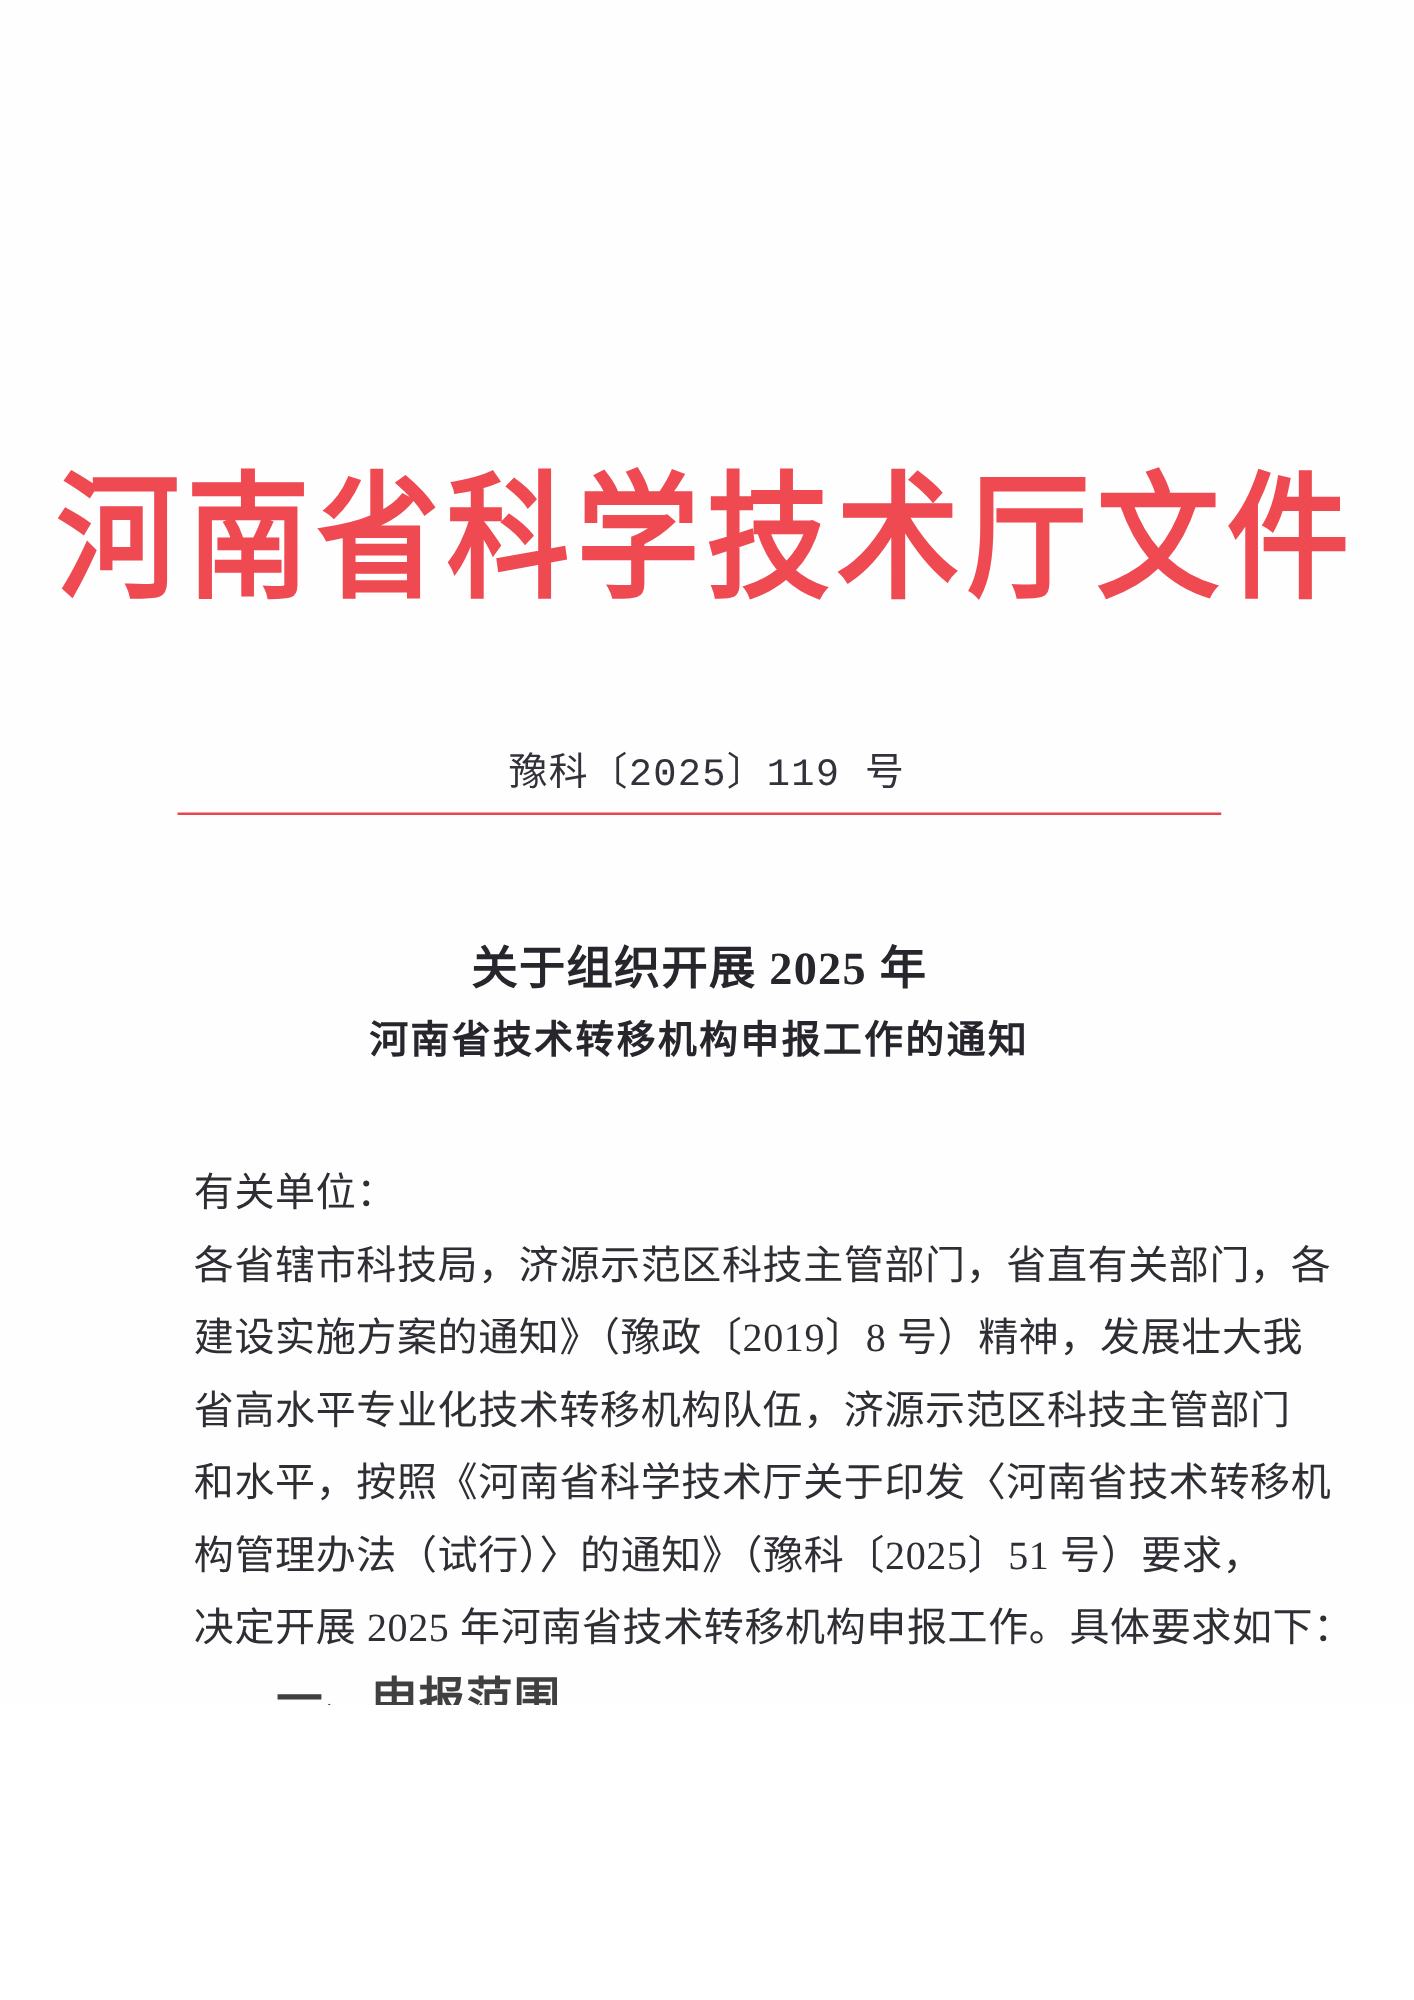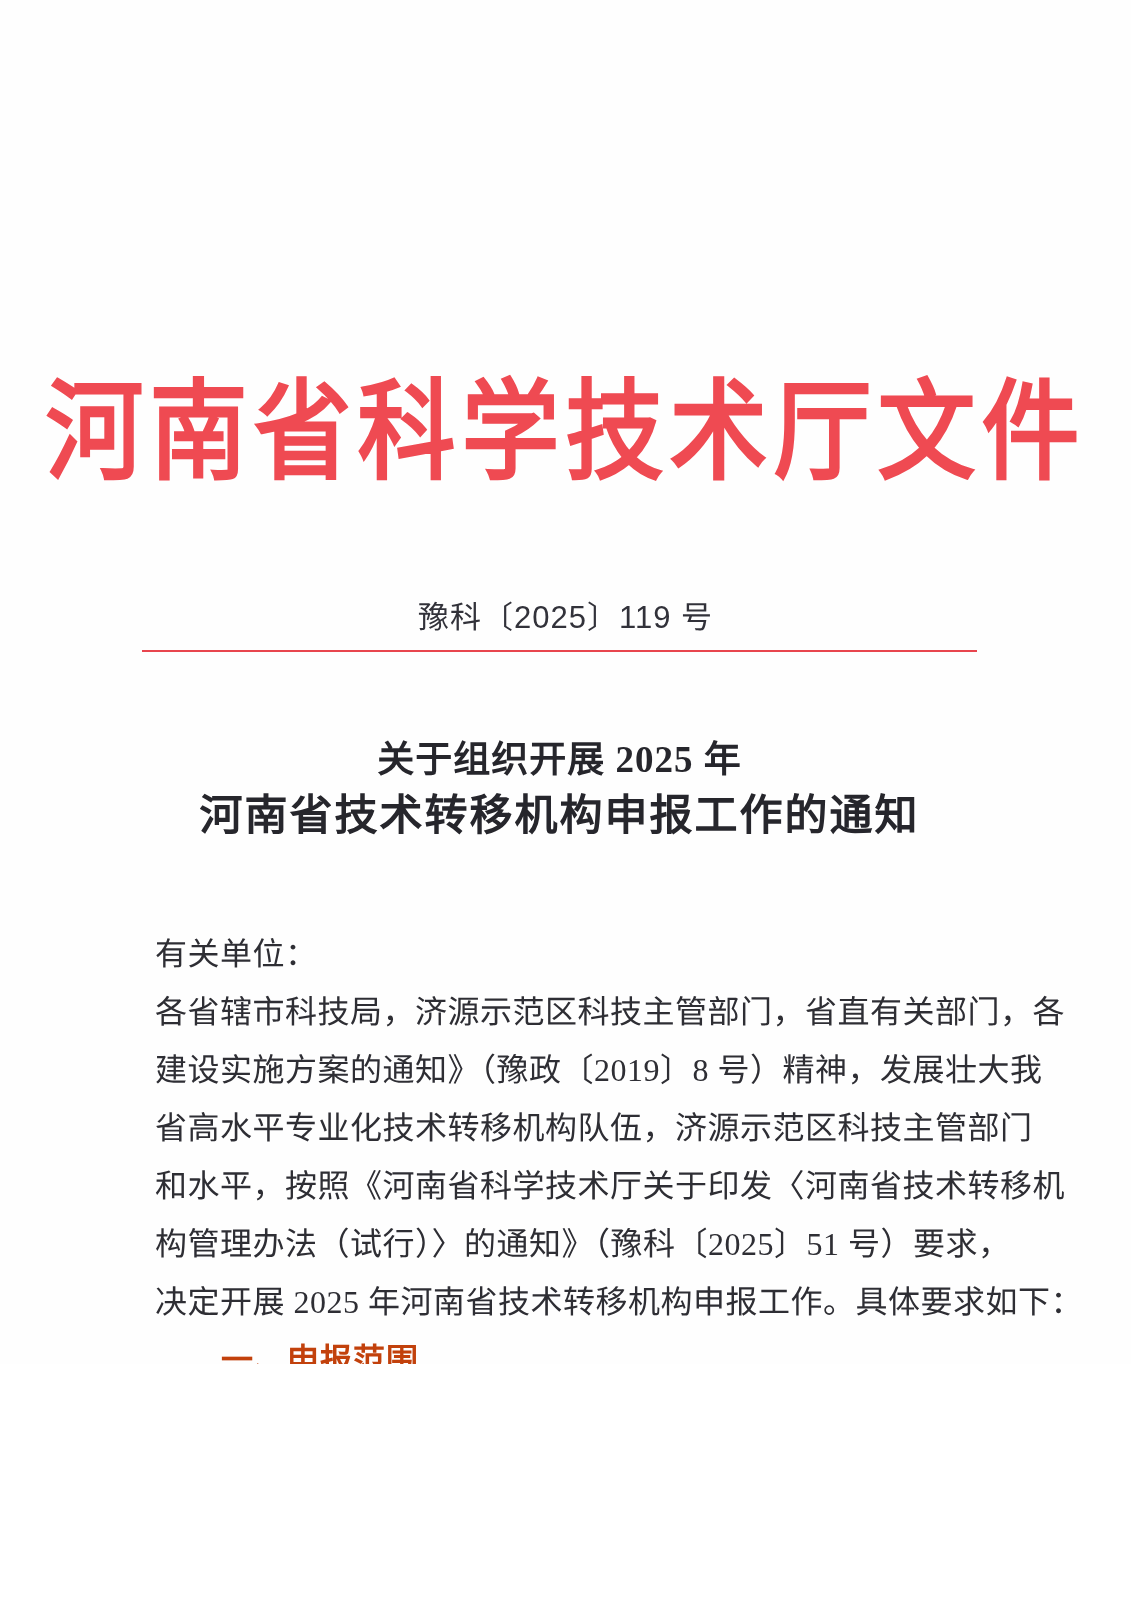--- a/index.html
+++ b/index.html
@@ -46,55 +46,55 @@
   
   .doc-number {
     position: absolute;
     left: 0;
     right: 0;
     top: 592px;
     text-align: center;
     font-size: 31px;
     letter-spacing: 1px;
     color: #32323a;
-    font-family: Liberation Sans, sans-serif;
+    font-family: Liberation Mono, monospace;
   }
 
   
   .red-rule {
     position: absolute;
     left: 142px;
     top: 650px;
     width: 835px;
     height: 2px;
     background: #e8454e;
   }
 
   
   .doc-title {
     position: absolute;
     left: 142px;
     width: 835px;
-    top: 732px;
+    top: 748px;
     text-align: center;
     font-family: "Liberation Serif", "DejaVu Serif", serif;
     font-size: 37px;
     font-weight: 700;
     line-height: 56px;
     letter-spacing: 1px;
     color: #26262c;
   }
 
   .doc-title .tline {
     display: block;
     white-space: nowrap;
   }
 
   .doc-title .tline-2 {
-    font-size: 43px;
+    font-size: 31px;
     letter-spacing: 2px;
   }
 
   
   .body-block {
     position: absolute;
     left: 155px;
     top: 925px;
     width: 822px;
   }
@@ -107,25 +107,25 @@
     color: #2e2e34;
     white-space: nowrap;
   }
 
   .body-line.indent {
     text-indent: 66px;
   }
 
   .section-heading {
     font-family: "Liberation Sans", "DejaVu Sans", sans-serif;
-    font-size: 32px;
+    font-size: 37px;
     line-height: 58px;
     font-weight: 700;
     letter-spacing: 1px;
-    color: #c2410c;
+    color: #404040;
     text-indent: 66px;
     white-space: nowrap;
   }
 
   
   .page-footer {
     position: absolute;
     left: 142px;
     width: 835px;
     top: 1452px;

